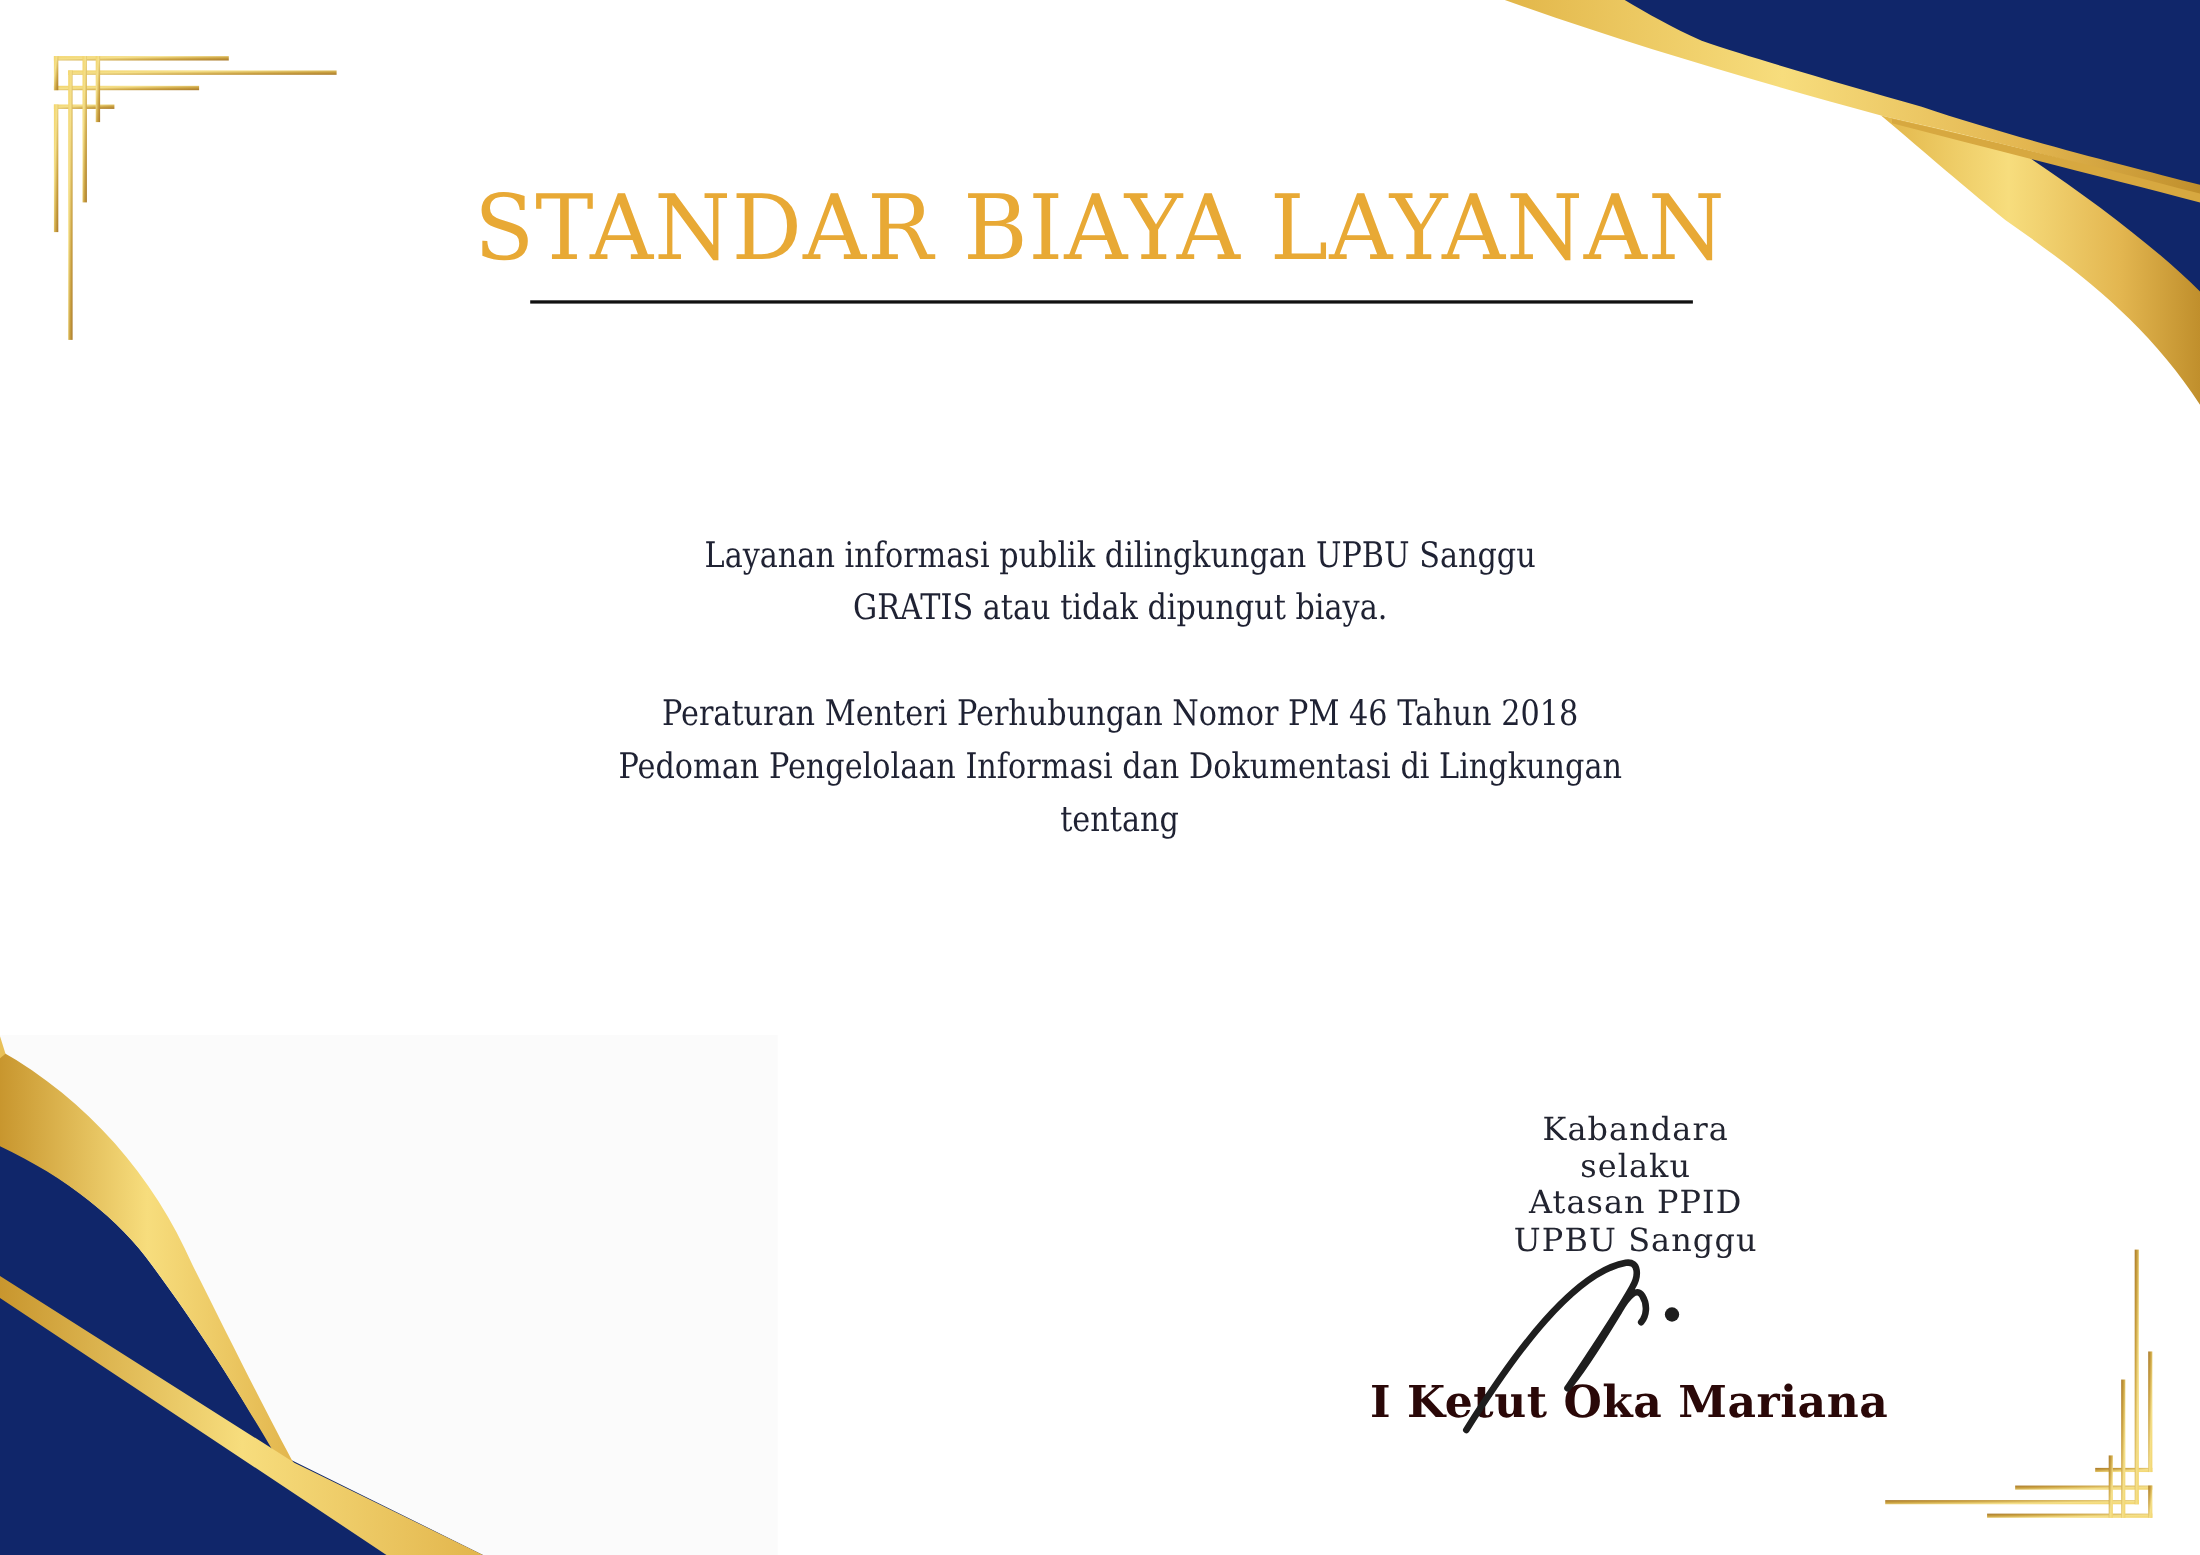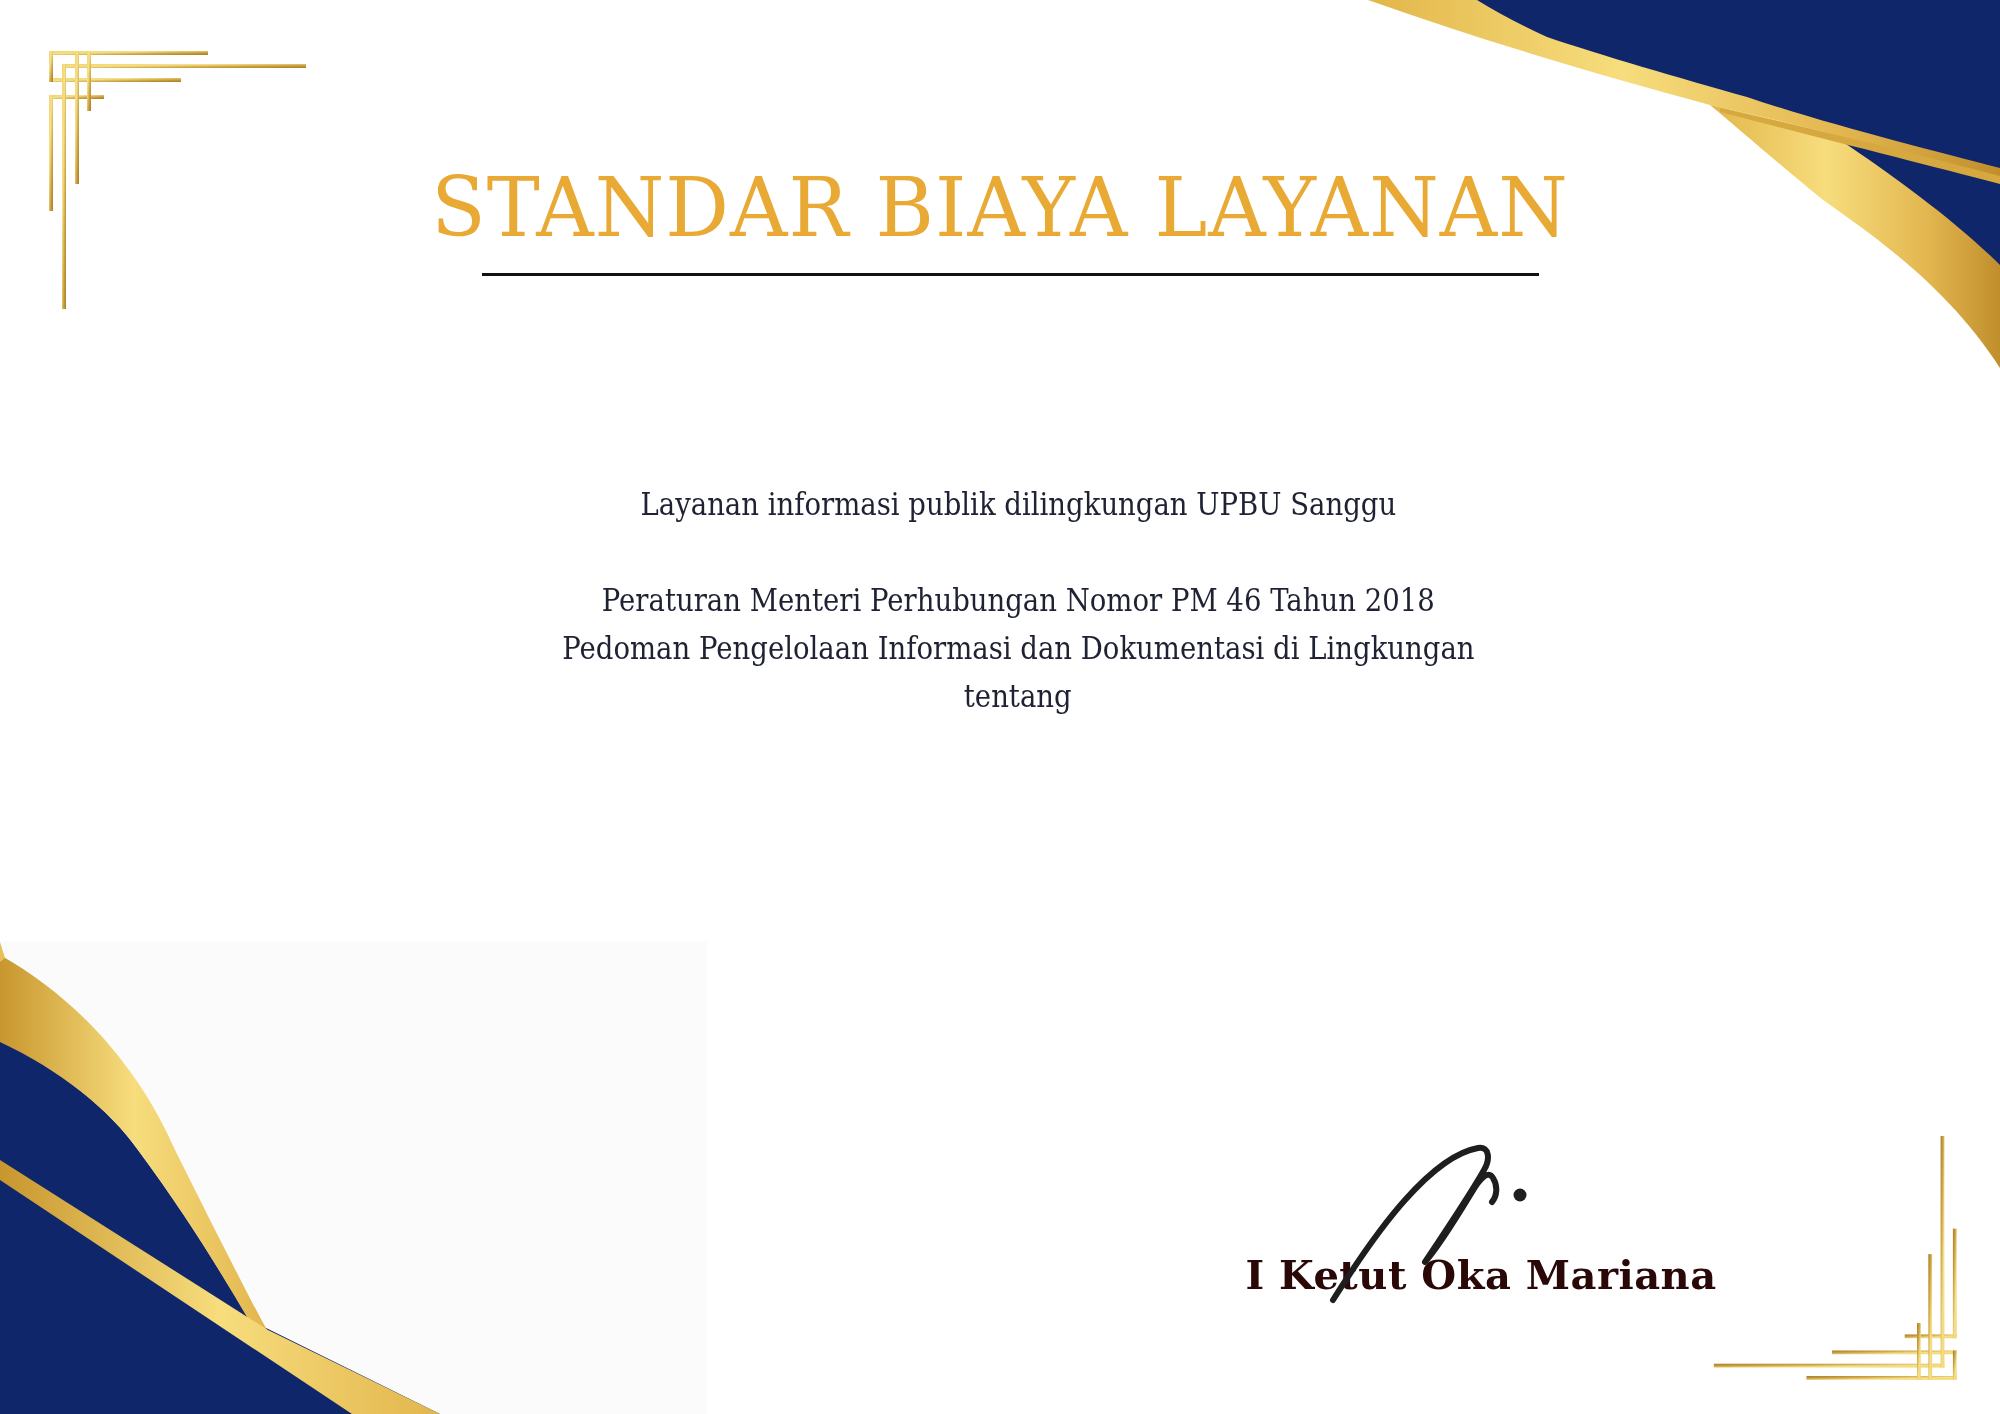--- a/index.html
+++ b/index.html
@@ -109,26 +109,33 @@
       <rect x="75" y="51" width="4" height="133"></rect>
       <rect x="87" y="51" width="4" height="60"></rect>
     </g>
   </svg>
 
   <h1 class="title">STANDAR BIAYA LAYANAN</h1>
   <div class="title-rule"></div>
 
   <div class="body-text">
     <span class="line"><span class="narrow">Layanan informasi publik dilingkungan UPBU Sanggu</span></span>
+    <span class="line"><span class="narrow">GRATIS atau tidak dipungut biaya.</span></span>
     <span class="line"><span class="narrow"></span></span>
     <span class="line"><span class="narrow">Peraturan Menteri Perhubungan Nomor PM 46 Tahun 2018</span></span>
     <span class="line"><span class="narrow">Pedoman Pengelolaan Informasi dan Dokumentasi di Lingkungan</span></span>
     <span class="line"><span class="narrow">tentang</span></span>
   </div>
 
+  <div class="sign-block">
+    <span class="line">Kabandara</span>
+    <span class="line">selaku</span>
+    <span class="line">Atasan PPID</span>
+    <span class="line">UPBU Sanggu</span>
+  </div>
 
   <div class="signer-name">I Ketut Oka Mariana</div>
 
   <svg class="signature" viewBox="0 0 2000 1414">
     <path d="M1333,1300 C1355,1265 1380,1228 1405,1200 C1430,1172 1455,1152 1478,1148 C1490,1146 1490,1160 1484,1170 C1470,1195 1445,1232 1425,1262 C1440,1245 1458,1215 1472,1192 C1480,1178 1488,1170 1493,1178 C1498,1186 1497,1196 1492,1202" fill="none" stroke="#1e1e1e" stroke-width="6" stroke-linecap="round" stroke-linejoin="round"></path>
     <circle cx="1520" cy="1195" r="6.5" fill="#1e1e1e"></circle>
   </svg>
 
 </div>
 

